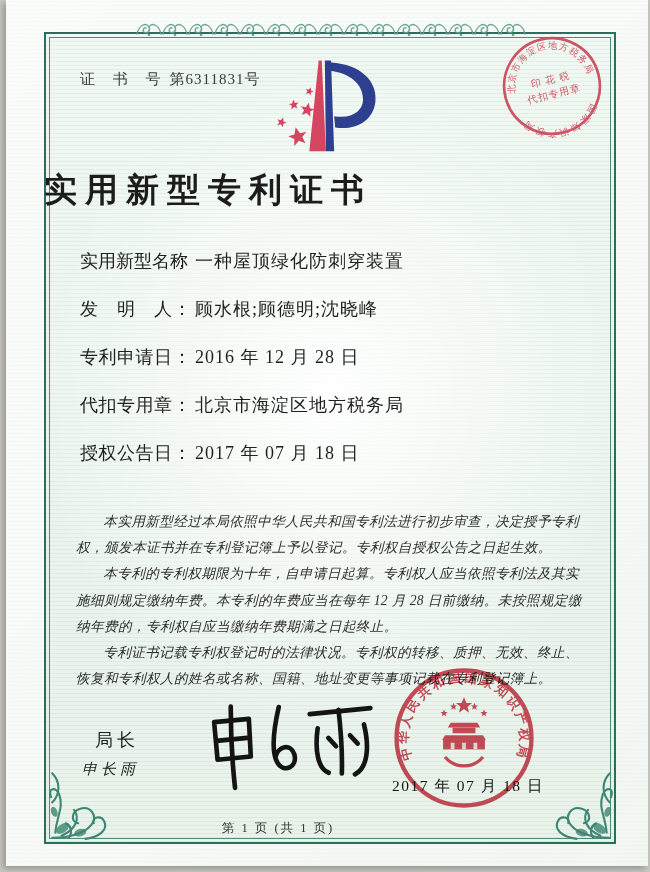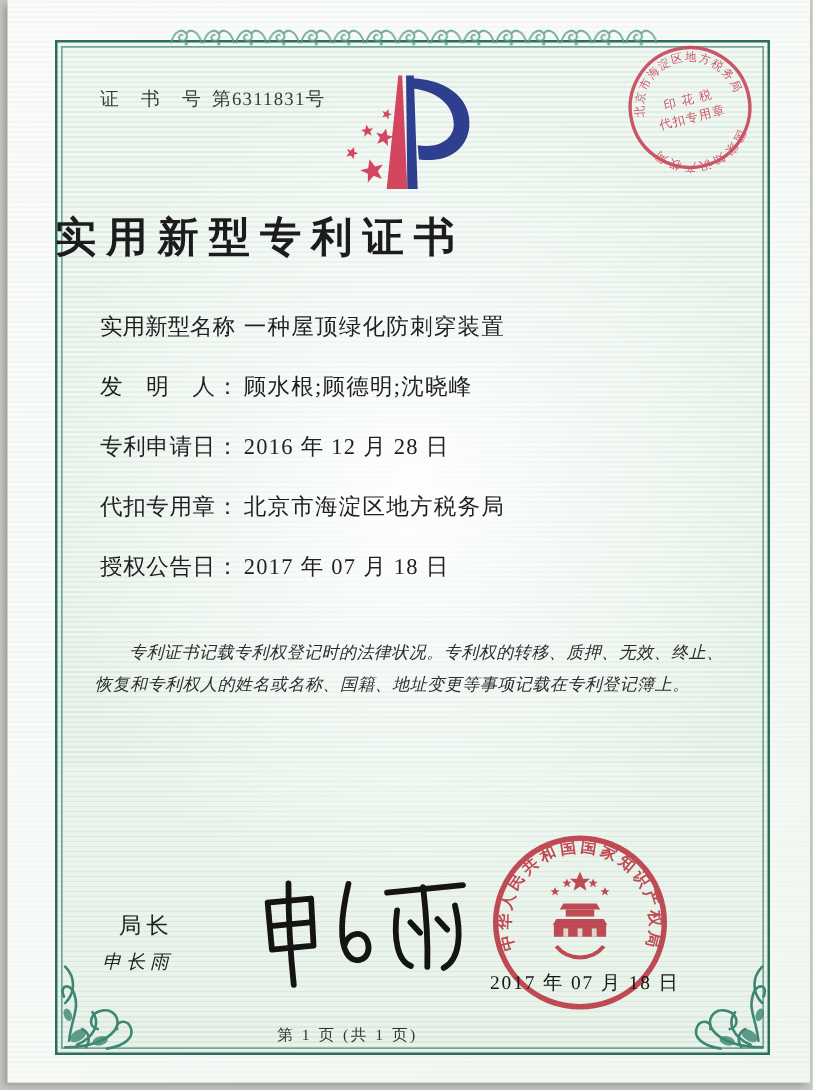--- a/index.html
+++ b/index.html
@@ -172,20 +172,22 @@
     </div>
     <div class="field-row">
       <span class="field-label">代扣专用章</span><span class="field-colon">：</span><span class="field-value">北京市海淀区地方税务局</span>
     </div>
     <div class="field-row">
       <span class="field-label">授权公告日</span><span class="field-colon">：</span><span class="field-value">2017 年 07 月 18 日</span>
     </div>
   </div>
 
   <div class="abs paragraphs">
+    <p>本实用新型经过本局依照中华人民共和国专利法进行初步审查，决定授予专利权，颁发本证书并在专利登记簿上予以登记。专利权自授权公告之日起生效。</p>
+    <p>本专利的专利权期限为十年，自申请日起算。专利权人应当依照专利法及其实施细则规定缴纳年费。本专利的年费应当在每年 12 月 28 日前缴纳。未按照规定缴纳年费的，专利权自应当缴纳年费期满之日起终止。</p>
     <p>专利证书记载专利权登记时的法律状况。专利权的转移、质押、无效、终止、恢复和专利权人的姓名或名称、国籍、地址变更等事项记载在专利登记簿上。</p>
   </div>
 
   <div class="abs director-title">局长</div>
   <div class="abs director-name">申长雨</div>
 
   <svg class="abs signature" viewBox="0 0 130 62" aria-label="申长雨">
     <g fill="none" stroke="#141414" stroke-width="3.2" stroke-linecap="round" stroke-linejoin="round">
       <path d="M16,2 C15,20 15,40 16,58"></path>
       <path d="M4,12 L28,11 L28,37 L5,38 L4,12"></path>

